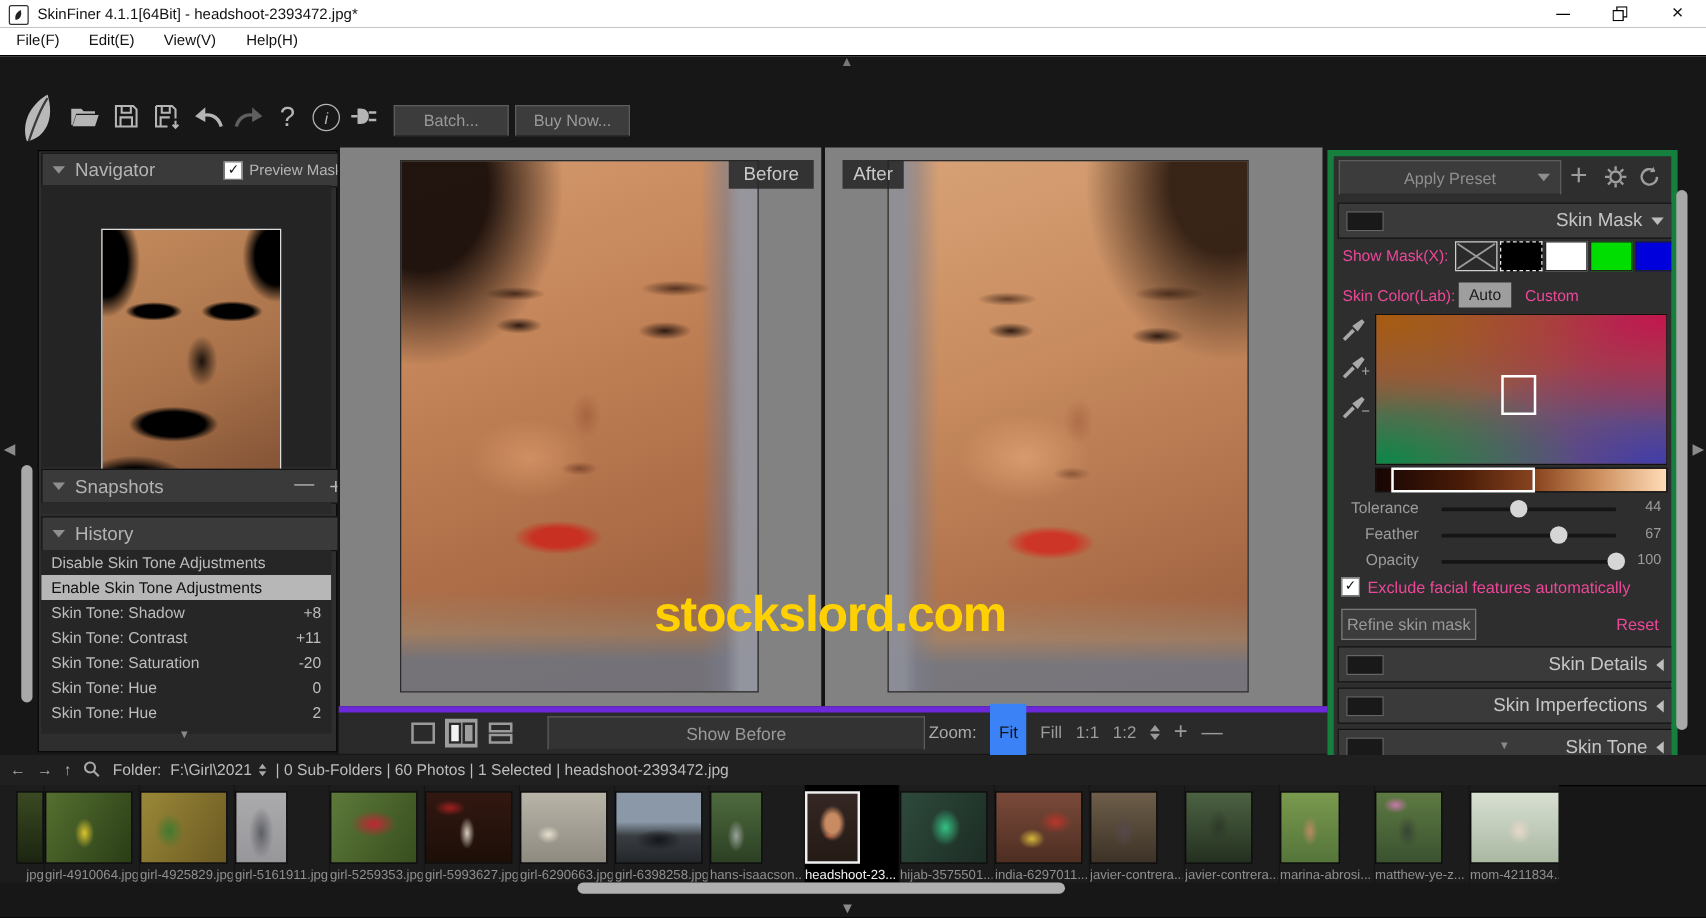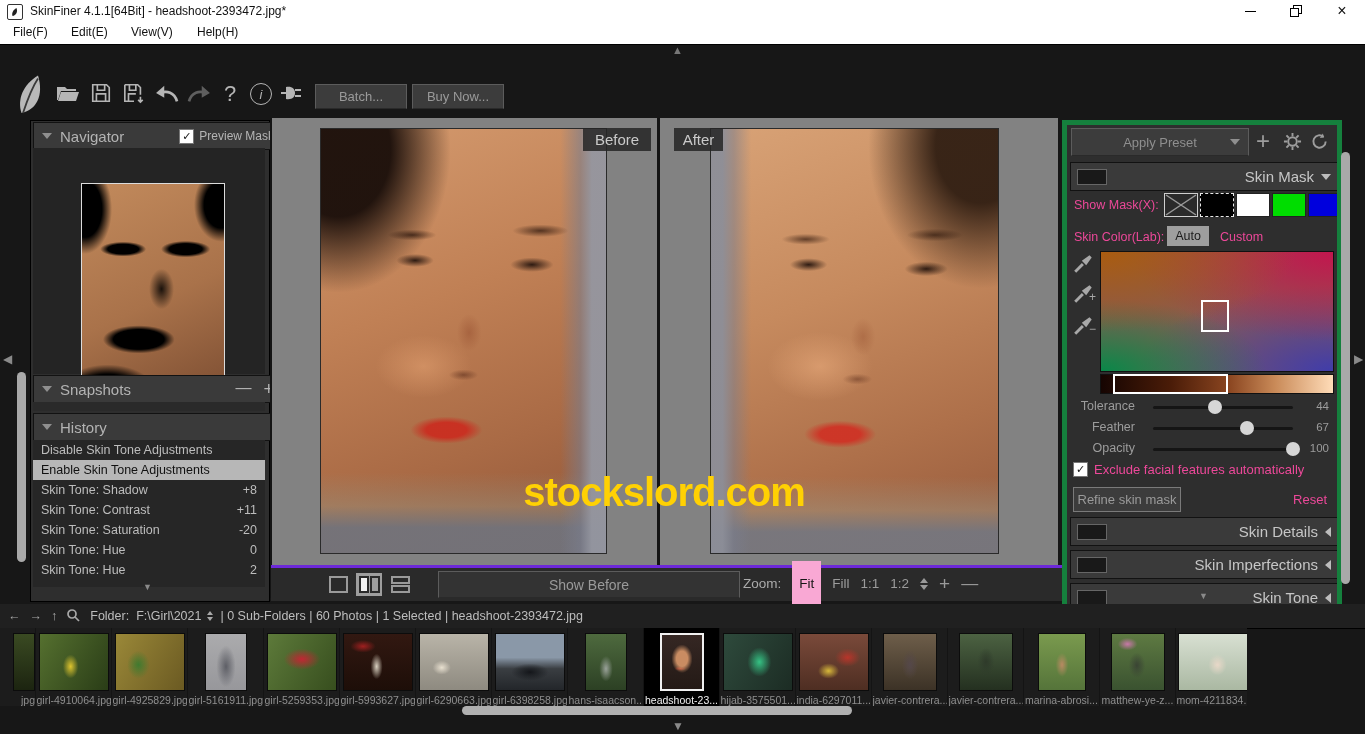--- a/index.html
+++ b/index.html
@@ -70,25 +70,25 @@
       radial-gradient(ellipse 48px 18px at 45% 72%, rgba(206,52,38,.97) 42%, transparent 75%),
       radial-gradient(ellipse 70px 46px at 38% 56%, rgba(242,180,132,.5), transparent 75%),
       linear-gradient(to right, rgba(140,142,152,.95) 0 4%, rgba(122,126,142,.55) 8%, transparent 14%),
       linear-gradient(to top, rgba(116,120,130,.9) 0 5%, rgba(158,148,128,.5) 10%, transparent 18%),
       linear-gradient(160deg,#d8a276 0%,#c68a5e 40%,#ae704a 72%,#94593c 100%);}
   .ba-label{position:absolute;top:10px;height:23px;background:rgba(38,38,38,.85);color:#cacaca;
      font-size:15px;display:flex;align-items:center;justify-content:center;}
   .watermark{position:absolute;left:0;top:352px;width:100%;text-align:center;font-size:40px;
      font-weight:700;letter-spacing:-1px;z-index:5;}
   .ctrlbar{position:absolute;left:1px;top:447px;width:825px;height:33px;background:#2a2a2a;
-     border-top:3px solid #6d28d9;}
+     border-top:5px solid #6d28d9;}
   .vmbtn{position:absolute;top:5px;width:26px;height:23px;display:flex;align-items:center;justify-content:center;}
   .vmbtn.sel{background:#9e9e9e;}
   .zoomopt{color:#9c9c9c;font-size:13.5px;}
-  .zoomopt.sel{background:#f9a8d4;color:#161616;padding:15px 7px;}
+  .zoomopt.sel{background:#3b82f6;color:#161616;padding:15px 7px;}
   
   .right-panel{left:1062px;top:120px;width:270px;height:480px;background:#2e2e2e;border:5px solid #15803d;overflow:hidden;}
   .rlabel{color:#ec4899;font-size:12.5px;}
   .swatch{position:absolute;top:0;width:32px;height:22px;}
   .colorfield{position:absolute;left:33px;top:126px;width:232px;height:119px;border:1px solid #111;
      background:
       radial-gradient(ellipse 150% 120% at 0% 0%, rgba(172,92,10,.92), transparent 56%),
       radial-gradient(ellipse 145% 125% at 100% 0%, rgba(198,18,78,.95), transparent 60%),
       radial-gradient(ellipse 130% 110% at 0% 100%, rgba(2,138,72,.95), transparent 55%),
       radial-gradient(ellipse 140% 120% at 100% 100%, rgba(58,58,178,.92), transparent 60%),
@@ -102,21 +102,21 @@
   .slider-row .sval{position:absolute;right:6px;top:3px;color:#9c9c9c;font-size:11.5px;}
   .sec-hdr{position:absolute;left:3px;width:262px;height:27px;background:#3a3a3a;border:1px solid #121212;
      display:flex;align-items:center;}
   .sec-title{margin-left:auto;color:#c6c6c6;font-size:15px;display:flex;align-items:center;gap:7px;padding-right:8px;}
   
   .statusbar{left:0;top:604px;width:1365px;height:24px;background:#202020;border-bottom:1px solid #000;
      display:flex;align-items:center;color:#bdbdbd;font-size:12.5px;}
   .filmstrip{left:0;top:628px;width:1247px;height:78px;background:#1c1c1c;overflow:hidden;}
   .cells{position:absolute;left:-40px;top:0;display:flex;height:78px;}
   .cell{width:76px;height:78px;border-right:1px solid #141414;display:flex;flex-direction:column;
-     align-items:center;padding-top:5px;box-sizing:border-box;}
+     padding-top:5px;box-sizing:border-box;}
   .cell.sel{background:#000000;}
   .thumb{height:57px;border:1px solid #0c0c0c;}
   .cell.sel .thumb{border:2px solid #f0f0f0;height:55px;}
   .fname{margin-top:3px;font-size:10.5px;color:#8f8f8f;white-space:nowrap;overflow:hidden;max-width:74px;}
   .cell.sel .fname{color:#f2f2f2;}
   
   .t1{width:20px;background:linear-gradient(#3a4a22,#1c2410);}
   .t2{width:68px;background:radial-gradient(ellipse 11px 17px at 45% 58%,#ddc42e,transparent 70%),linear-gradient(120deg,#55702f,#2a3d17);}
   .t3{width:68px;background:radial-gradient(ellipse 16px 20px at 33% 55%,#3f7a2f,transparent 70%),linear-gradient(120deg,#9a8838,#6b5a22);}
   .t4{width:40px;background:radial-gradient(ellipse 12px 26px at 50% 58%,#5e5f66,transparent 80%),linear-gradient(#ababad,#97979b);}

